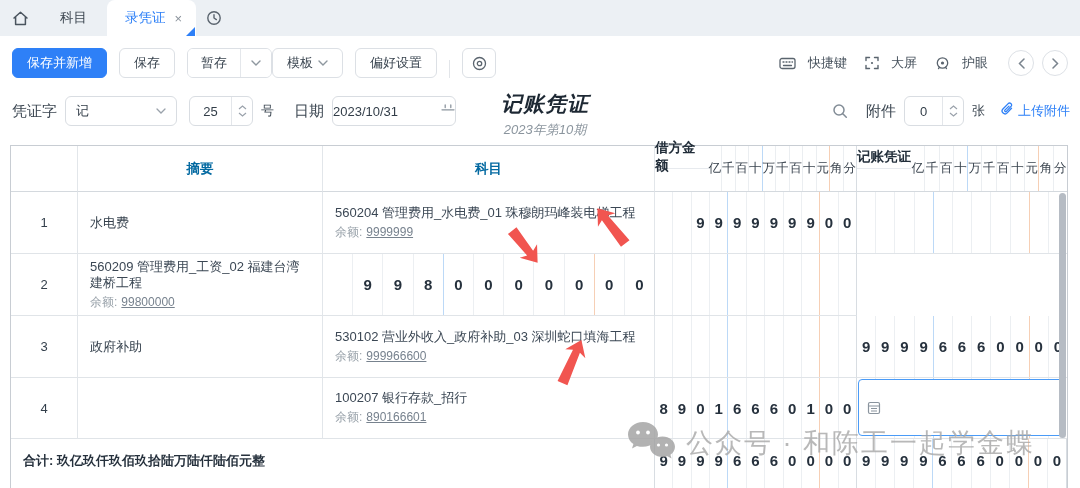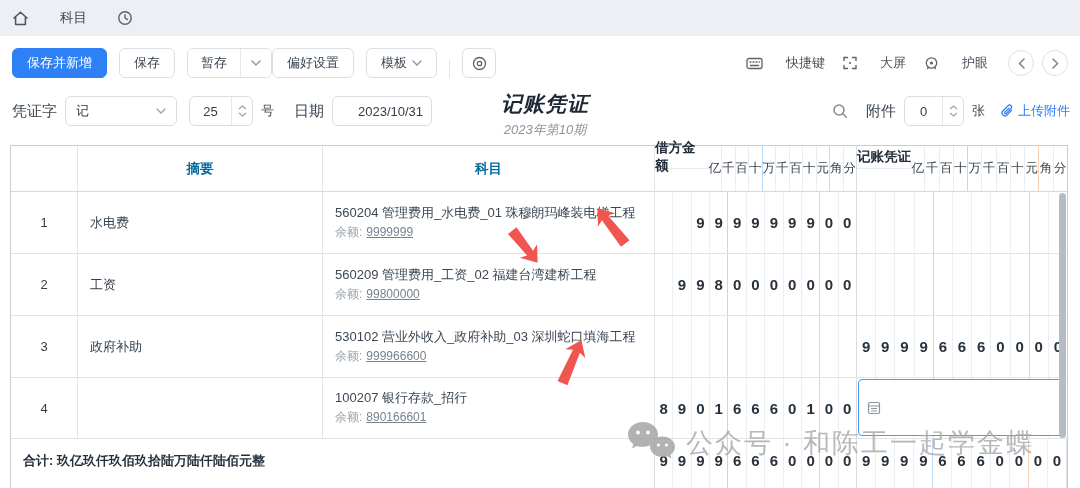--- a/index.html
+++ b/index.html
@@ -22,45 +22,45 @@
   .btn.primary { background:#2e80f7; border-color:#2e80f7; color:#fff; }
   .btn + .btn, .split { margin-left:12px; }
   .split { display:inline-flex; height:30px; border:1px solid #dce0e5; border-radius:6px; overflow:hidden; margin-left:12px; }
   .split .seg { display:flex; align-items:center; padding:0 13px; font-size:13px; color:#3a4550; background:#fff; cursor:pointer; }
   .split .seg.caret { border-left:1px solid #e4e7eb; padding:0 10px; }
   .caret-svg { display:block; }
   .btn .caret-svg { margin-left:5px; }
   .tb-divider { width:1px; height:18px; background:#e2e5e9; margin:0 12px; }
   .icon-btn { width:34px; height:30px; border:1px solid #dce0e5; border-radius:6px; background:#fff; display:inline-flex; align-items:center; justify-content:center; cursor:pointer; }
   .tb-right { position:absolute; right:12px; top:0; height:30px; display:flex; align-items:center; gap:18px; }
-  .tb-tool { display:flex; align-items:center; gap:23px; font-size:13px; color:#46515c; cursor:pointer; }
+  .tb-tool { display:flex; align-items:center; gap:12px; font-size:13px; color:#46515c; cursor:pointer; }
   .nav-circle { width:26px; height:26px; border:1px solid #dde1e6; border-radius:50%; background:#fff; display:flex; align-items:center; justify-content:center; cursor:pointer; }
   .nav-pair { display:flex; gap:8px; margin-left:2px; }
 
   
   .infobar { position:absolute; left:0; top:96px; width:1080px; height:38px; }
   .info-left { position:absolute; left:12px; top:0; display:flex; align-items:center; }
   .f-label { font-size:15px; color:#3a4550; margin-right:8px; }
   .field { height:30px; border:1px solid #d9dde2; border-radius:6px; background:#fff; display:flex; align-items:center; position:relative; }
   .sel-voucher { width:112px; padding:0 10px; justify-content:space-between; cursor:pointer; }
   .sel-voucher .val { font-size:13px; color:#323d48; }
   .num-field { width:64px; margin-left:12px; }
   .num-field .val { flex:1; text-align:center; font-size:13px; }
   .spinner { width:21px; height:100%; border-left:1px solid #e3e6ea; display:flex; flex-direction:column; align-items:center; justify-content:center; gap:2px; cursor:pointer; }
   .suffix { font-size:13px; color:#3a4550; margin:0 0 0 8px; }
   .date-label { margin-left:20px; }
-  .date-field { width:100px; padding:0 25px; justify-content:space-between; cursor:pointer; }
+  .date-field { width:124px; padding:0 0; justify-content:space-between; cursor:pointer; }
   .date-field .val { font-size:13px; }
   .title-block { position:absolute; left:455px; top:-6px; width:180px; text-align:center;font-style:italic; }
   .v-title { font-size:21px; font-weight:700; color:#1d2833; letter-spacing:1px; }
   .v-period { font-size:13px; color:#8b959e; margin-top:3px; }
   .info-right { position:absolute; right:10px; top:0; display:flex; align-items:center; }
   .search-ic { margin-right:18px; cursor:pointer; display:flex; }
   .att-field { width:60px; margin:0 0 0 8px; }
-  .upload-link { display:flex; align-items:center; gap:4px; color:#2e80f7; font-size:13px; margin-left:16px; cursor:pointer; }
+  .upload-link { display:flex; gap:4px; color:#2e80f7; font-size:13px; margin-left:16px; cursor:pointer; }
 
   
   .vtable { position:absolute; left:10px; top:145px; width:1058px; border:1px solid #c8cdd3; background:#fff; }
   .vrow { display:grid; grid-template-columns:67px 245px 332px 202px 1fr; }
   .vcell { border-right:1px solid #e2e6ea; border-bottom:1px solid #e0e4e8; position:relative; }
   .vcell:last-child { border-right:none; }
   .vcell.amt { border-right:1px solid #d8dde2; padding:0; }
   .vrow > .vcell:nth-child(5) { border-right:none; }
 
   .vt-head .vcell { border-bottom:1px solid #d4d9de; }
@@ -108,47 +108,52 @@
 
   <div class="tabbar">
     <div class="home-btn">
       <svg class="ic" width="17" height="17" viewBox="0 0 17 17">
           <path d="M2 8 L8.5 2.3 L15 8 M3.6 7 V14.5 H13.4 V7" fill="none" stroke="#4a545e" stroke-width="1.5" stroke-linecap="round" stroke-linejoin="round"></path>
         </svg>
     </div>
     <div class="tab">
       <span>科目</span>
     </div>
+    <div class="tab active">
+      <span>录凭证</span>
+      <span class="tab-close">×</span>
+      <span class="tab-corner"></span>
+    </div>
     <div class="hist-btn">
       <svg class="ic" width="16" height="16" viewBox="0 0 16 16">
           <circle cx="8" cy="8" r="6.2" fill="none" stroke="#5a646e" stroke-width="1.4"></circle>
           <path d="M8 4.8 V8 L10.4 9.6" fill="none" stroke="#5a646e" stroke-width="1.4" stroke-linecap="round"></path>
         </svg>
     </div>
   </div>
 
   <div class="toolbar">
     <div style="width:12px"></div>
     <button class="btn primary">保存并新增</button>
     <button class="btn">保存</button>
     <div class="split">
       <span class="seg">暂存</span>
       <span class="seg caret">
         <svg class="caret-svg" width="10" height="6" viewBox="0 0 10 6">
             <path d="M1 1 L5 5 L9 1" fill="none" stroke="#8e979f" stroke-width="1.4" stroke-linecap="round"></path>
           </svg>
       </span>
     </div>
-    <button class="btn">偏好设置</button>
     <button class="btn">
       <span>模板</span>
       <svg class="caret-svg" width="10" height="6" viewBox="0 0 10 6">
           <path d="M1 1 L5 5 L9 1" fill="none" stroke="#8e979f" stroke-width="1.4" stroke-linecap="round"></path>
         </svg>
     </button>
+    <button class="btn">偏好设置</button>
     <div class="tb-divider"></div>
     <div class="icon-btn">
       <svg class="ic" width="15" height="15" viewBox="0 0 15 15">
           <circle cx="7.5" cy="7.5" r="6" fill="none" stroke="#5a646e" stroke-width="1.3"></circle>
           <circle cx="7.5" cy="7.5" r="2.2" fill="none" stroke="#5a646e" stroke-width="1.3"></circle>
         </svg>
     </div>
 
     <div class="tb-right">
       <div class="tb-tool">
@@ -336,21 +341,20 @@
               <div class="dcell"></div>
               <div class="dcell"></div>
               <div class="dcell sep-jiao"></div>
               <div class="dcell"></div>
               <div class="dcell"></div>
             </div>
           </div>
         </div>
         <div class="vrow" style="height: 62px;">
           <div class="vcell cell-num">2</div>
-          <div class="vcell cell-sum">工资</div>
           <div class="vcell cell-sub">
             <div class="sub-text">560209 管理费用_工资_02 福建台湾建桥工程</div>
             <div class="sub-bal"><span>余额:</span><span class="bal-val">99800000</span></div>
           </div>
           <div class="vcell amt">
             <div class="dgrid">
               <div class="dcell"></div>
               <div class="dcell">9</div>
               <div class="dcell">9</div>
               <div class="dcell sep-wan">8</div>

